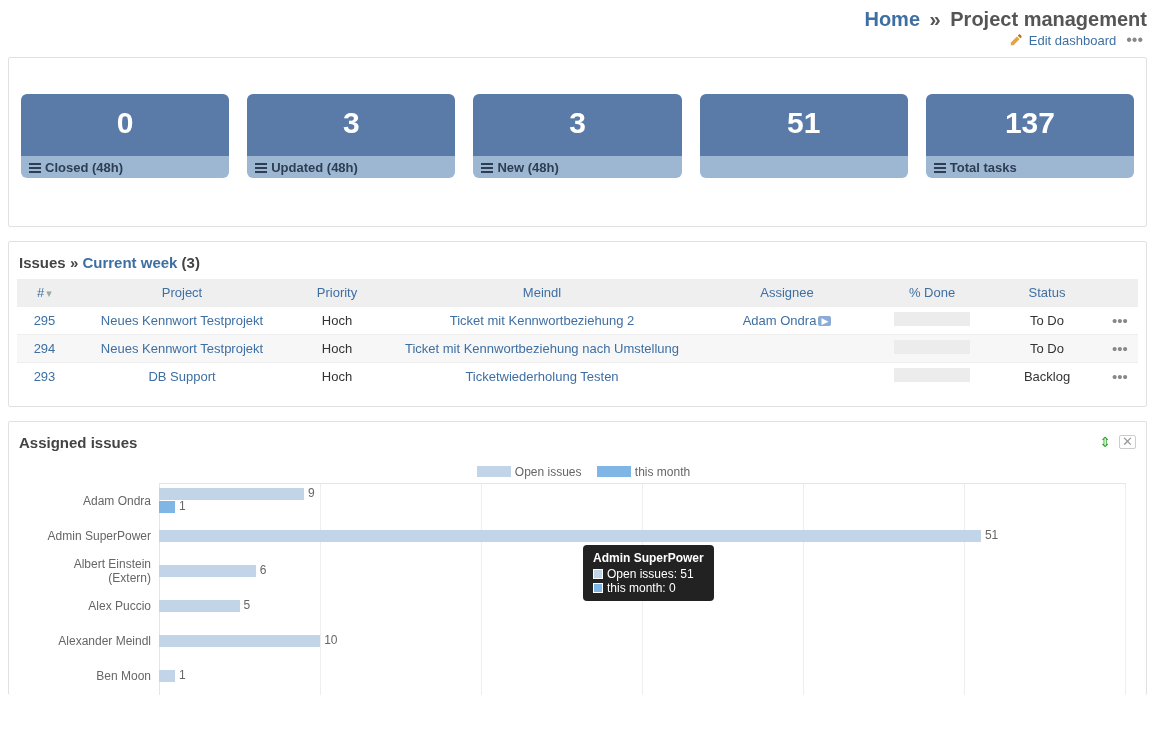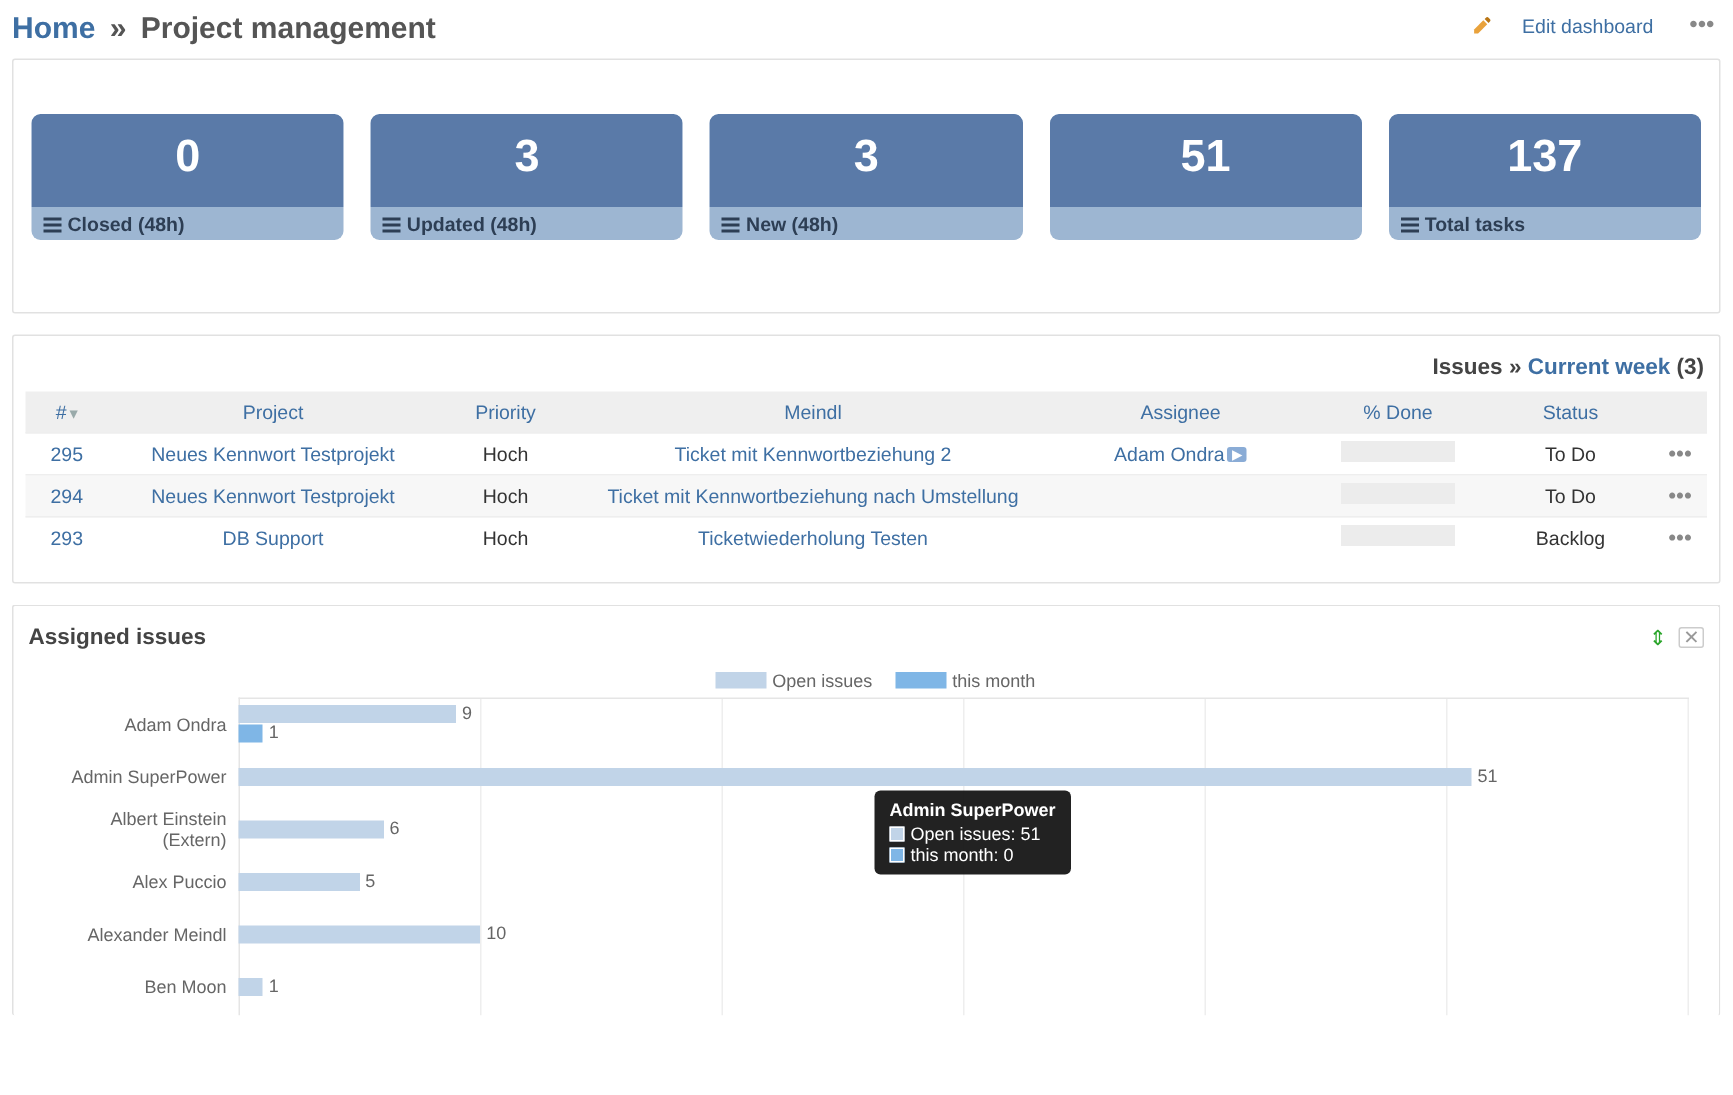--- a/index.html
+++ b/index.html
@@ -14,24 +14,24 @@
   }
   * { box-sizing:border-box; }
   body {
     margin:0; padding:8px 8px 0 8px;
     font-family:Arial, Helvetica, sans-serif;
     font-size:13px; color:var(--text); background:#fff;
   }
   a { color:var(--blue-link); text-decoration:none; }
 
   
-  .page-head { display:flex; align-items:flex-start; padding:0 0 8px 0; }
+  .page-head { display:flex; align-items:flex-end; padding:0 0 8px 0;flex-direction:column; }
   .page-head h1 { font-size:20px; font-weight:700; margin:0; color:#555; flex:0 0 auto; }
   .page-head h1 .sep { padding:0 4px; }
-  .head-tools { margin-left:auto; display:flex; align-items:center; gap:20px; }
+  .head-tools { margin-left:auto; display:flex; align-items:center; gap:6px; }
   .pencil-icon { width:14px; height:14px; display:inline-block; }
   .add-block-select {
     appearance:none; -webkit-appearance:none;
     border:1px solid #ccc; border-radius:4px; background:#fff;
     padding:4px 22px 4px 8px; font-size:12px; color:#444;
     min-width:200px;
     background-image:linear-gradient(45deg,transparent 50%,#777 50%),linear-gradient(-45deg,transparent 50%,#777 50%);
     background-position:right 12px center,right 7px center;
     background-size:5px 5px,5px 5px;
     background-repeat:no-repeat;
@@ -55,37 +55,37 @@
     border-top-left-radius:6px; border-top-right-radius:6px;
   }
   .kpi-label {
     color:#2d3e54; font-weight:700; font-size:13px;
     padding:4px 8px 3px 8px; display:flex; align-items:center; gap:4px;
   }
   .bars-icon { display:inline-flex; flex-direction:column; gap:2px; }
   .bars-icon span { width:12px; height:2px; background:#2d3e54; display:block; }
 
   
-  .panel-title { font-size:15px; font-weight:700; color:#444; padding:12px 10px 8px 10px;text-align:right; }
+  .panel-title { font-size:15px; font-weight:700; color:#444; padding:12px 10px 8px 10px; }
   table.issues { width:calc(100% - 16px); margin:0 8px 16px 8px; border-collapse:collapse; font-size:13px; }
   table.issues th {
     background:#efefef; font-weight:400;
     padding:6px 4px; text-align:center;
   }
   table.issues th a { color:var(--blue-link); }
   table.issues td { padding:5px 4px; border-top:1px solid #eee; text-align:center; }
   table.issues td.left { text-align:center; }
   table.issues tbody tr:nth-child(even) { background:#f7f7f7; }
   .sort-caret { color:#9aa; margin-left:2px; font-size:11px; }
   .progress-blank { display:inline-block; width:76px; height:14px; background:#ececec; }
   .row-actions { color:#888; cursor:pointer; font-size:15px; }
   .user-badge { display:inline-block; background:#8aacd6; color:#fff; font-size:9px; border-radius:2px; padding:0 3px; margin-left:2px; vertical-align:1px; }
 
   
-  .chart-head { display:flex; align-items:flex-end; padding:12px 10px 4px 10px; }
+  .chart-head { display:flex; align-items:flex-start; padding:12px 10px 4px 10px; }
   .chart-head h2 { font-size:15px; font-weight:700; color:#444; margin:0; }
   .chart-head .right { margin-left:auto; display:flex; align-items:center; gap:8px; }
   .move-icon { color:#2aa52a; font-size:14px; cursor:pointer; }
   .close-icon { color:#999; font-size:13px; border:1px solid #ccc; padding:0 2px; line-height:12px; cursor:pointer; border-radius:2px; }
   .chart-wrap { position:relative; padding:10px 20px 0 20px; overflow:hidden; }
   .legend { text-align:center; font-size:12px; color:#666; margin-bottom:4px; }
   .legend .sw { display:inline-block; width:34px; height:11px; vertical-align:-1px; margin:0 4px 0 12px; }
   .sw.open { background:var(--slate-bar-light); }
   .sw.month { background:#7fb6e6; }
   .chart-grid-spacer { margin-left:130px; border-left:1px solid #e5e5e5; border-top:1px solid #e5e5e5; position:relative; }

